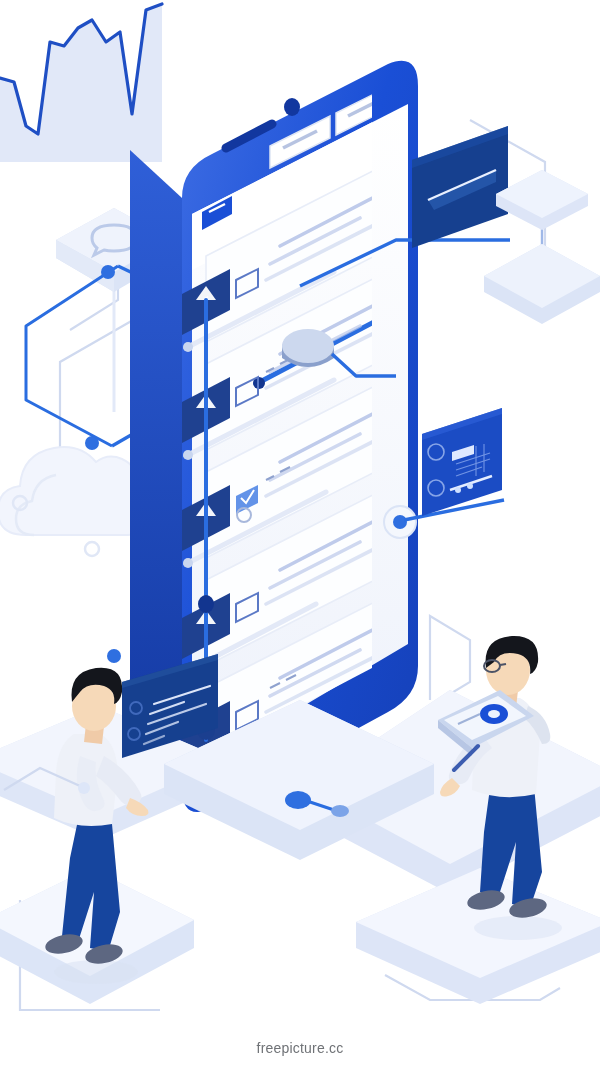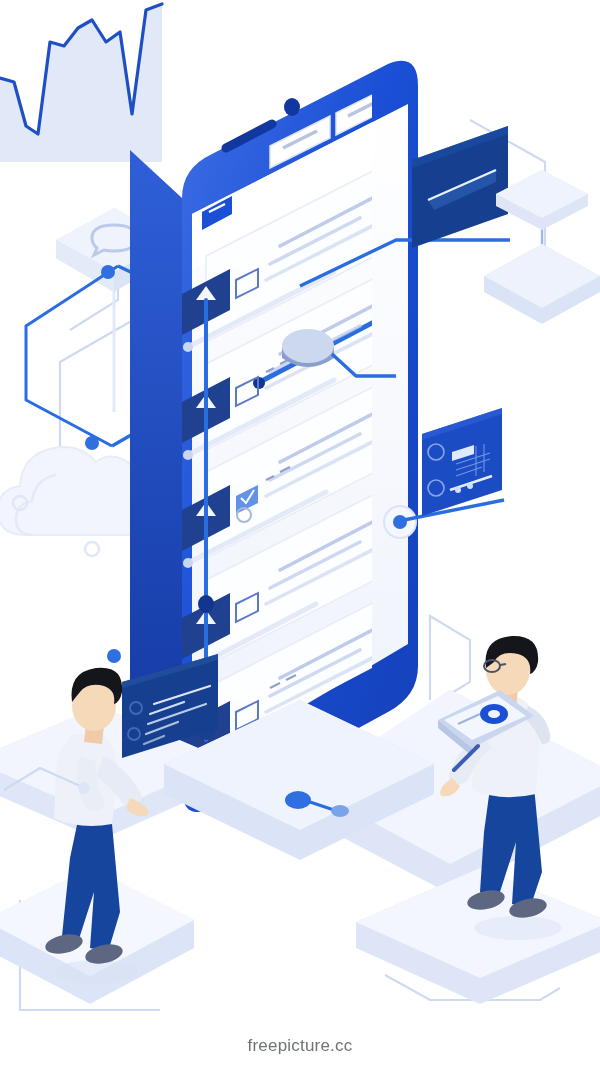--- a/index.html
+++ b/index.html
@@ -2,21 +2,21 @@
 <html><head>
 <meta charset="utf-8">
 <style>
   html,body{margin:0;padding:0;background:#ffffff;}
   body{width:600px;height:1070px;position:relative;overflow:hidden;
        font-family:"Liberation Sans",sans-serif;}
   .stage{position:absolute;inset:0;width:600px;height:1070px;overflow:hidden;background:#ffffff;}
   .abs{position:absolute;}
   svg{display:block;overflow:visible;}
   .wm{position:absolute;left:0;right:0;bottom:14px;text-align:center;
-      font-size:17px;color:#6f7276;letter-spacing:.2px;}
+      font-size:14px;color:#6f7276;letter-spacing:.2px;}
 </style>
 </head>
 <body>
 
 <div class="stage">
 
   <svg class="abs" style="left:0;top:0;" width="600" height="1070">
     <g fill="none" stroke="#cfd9ef" stroke-width="2.2">
       <path d="M168 300 L60 362 L60 470 L8 500"></path>
       <path d="M118 262 L118 300 L70 330"></path>

